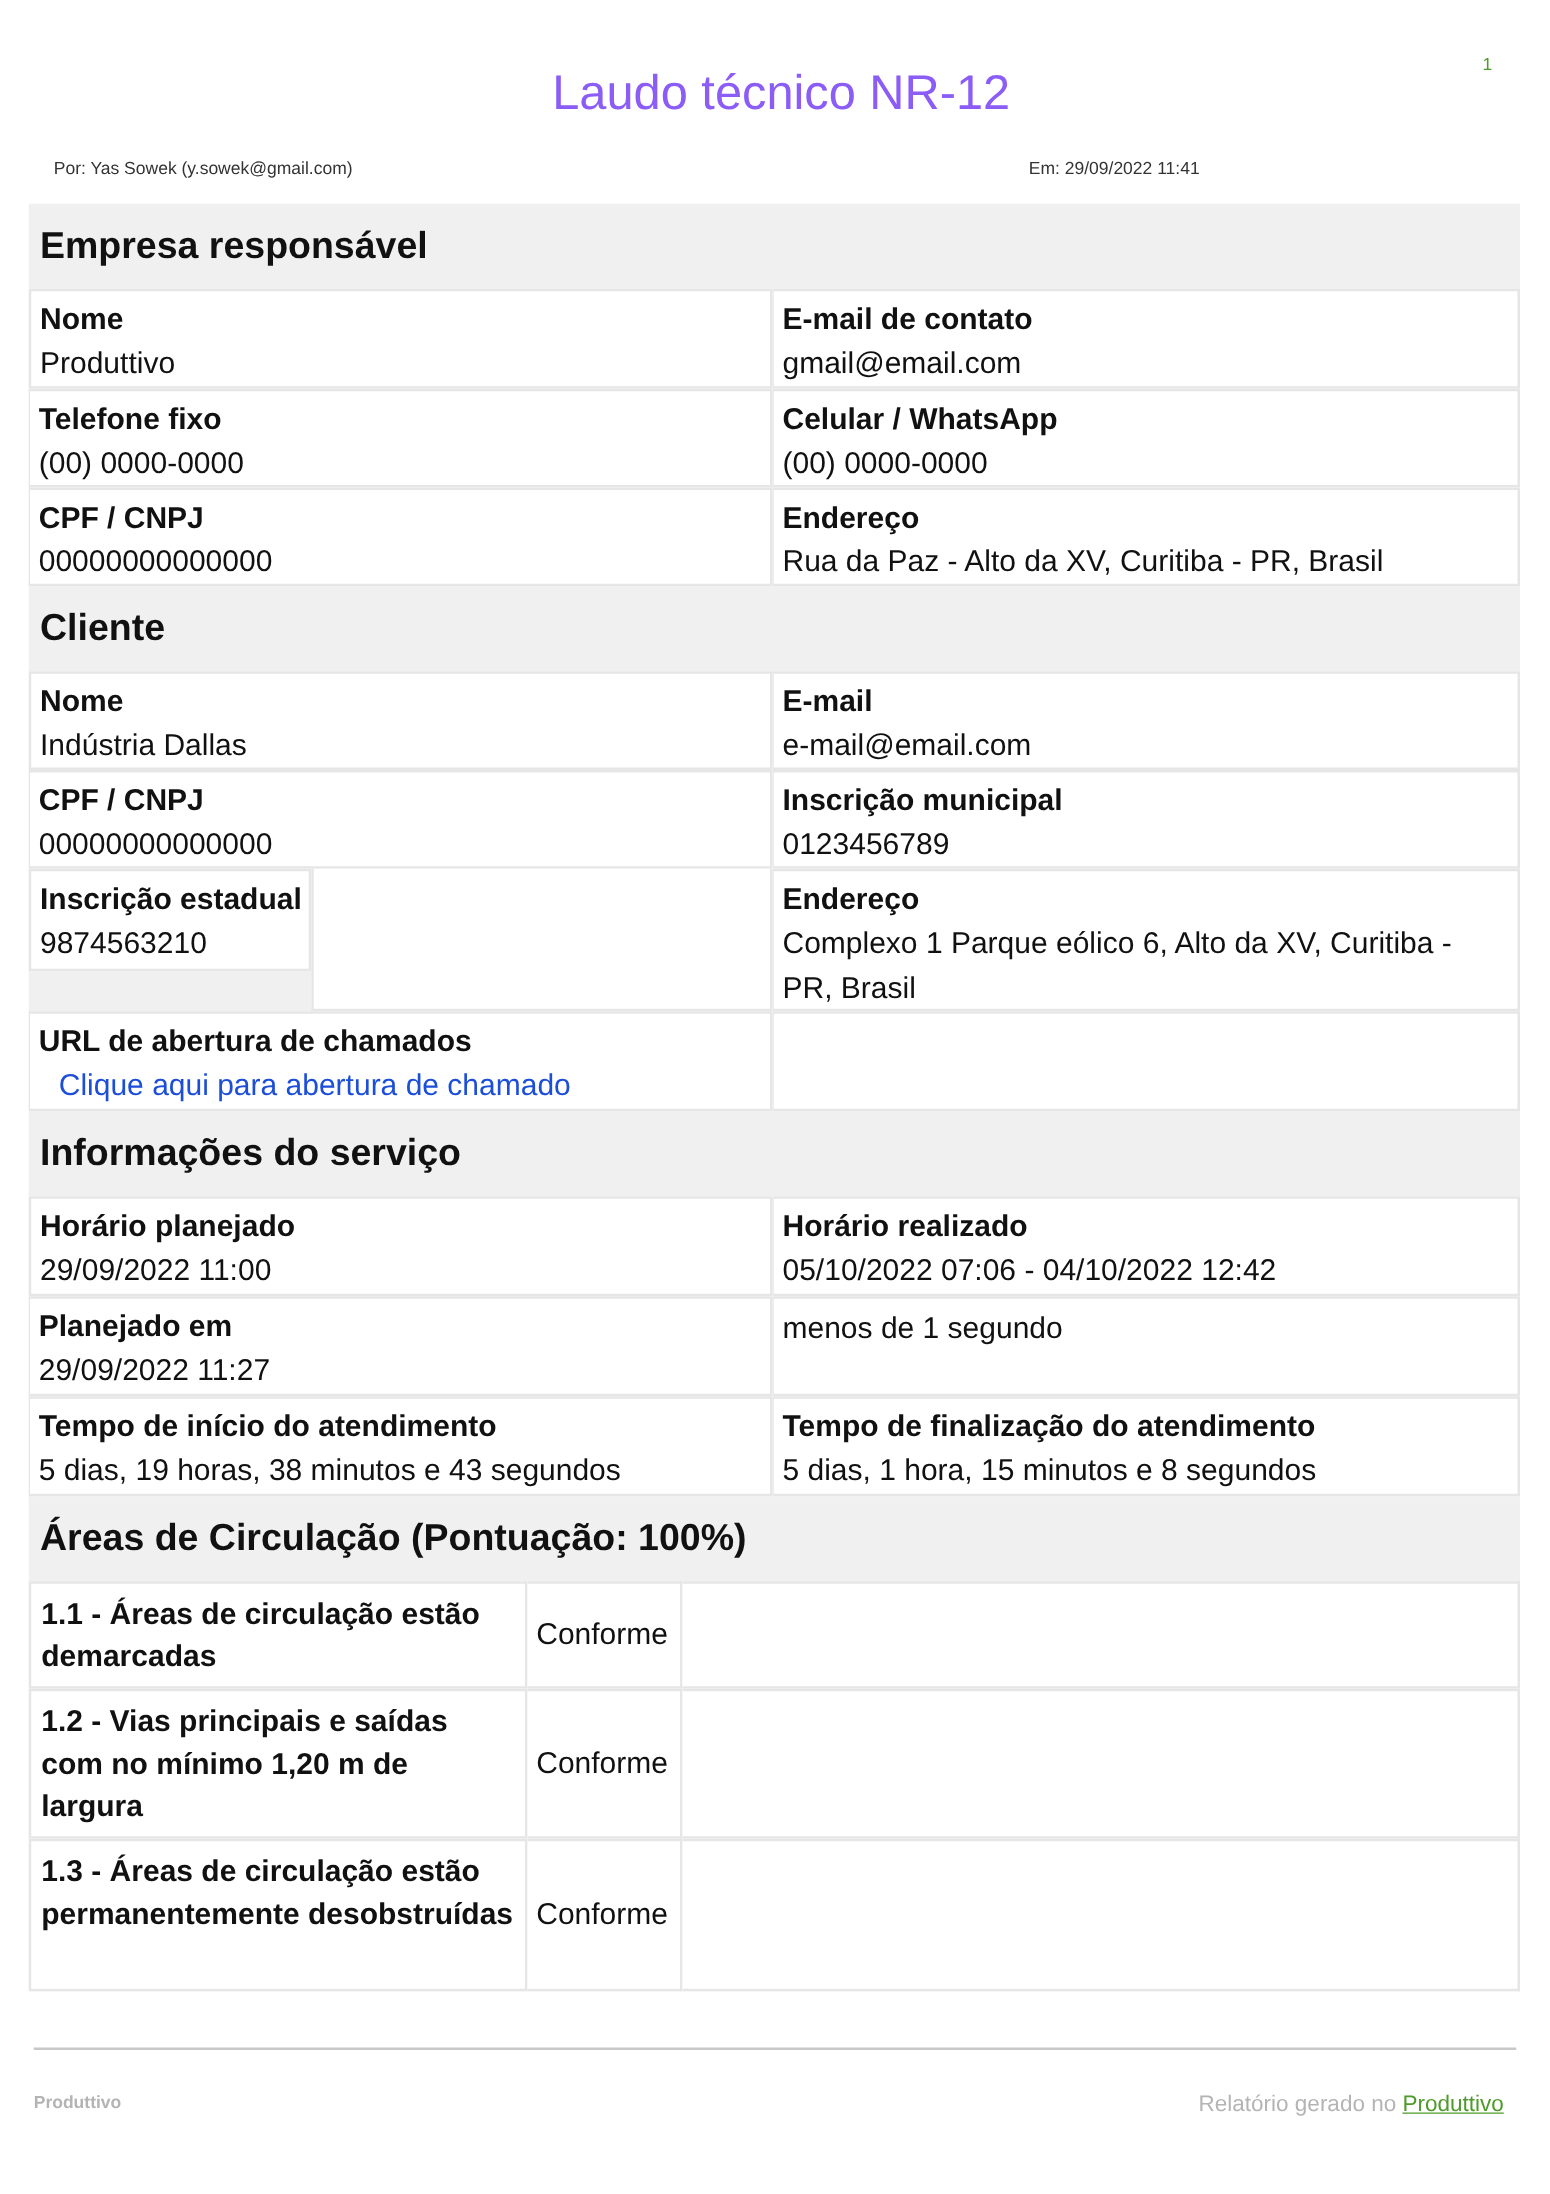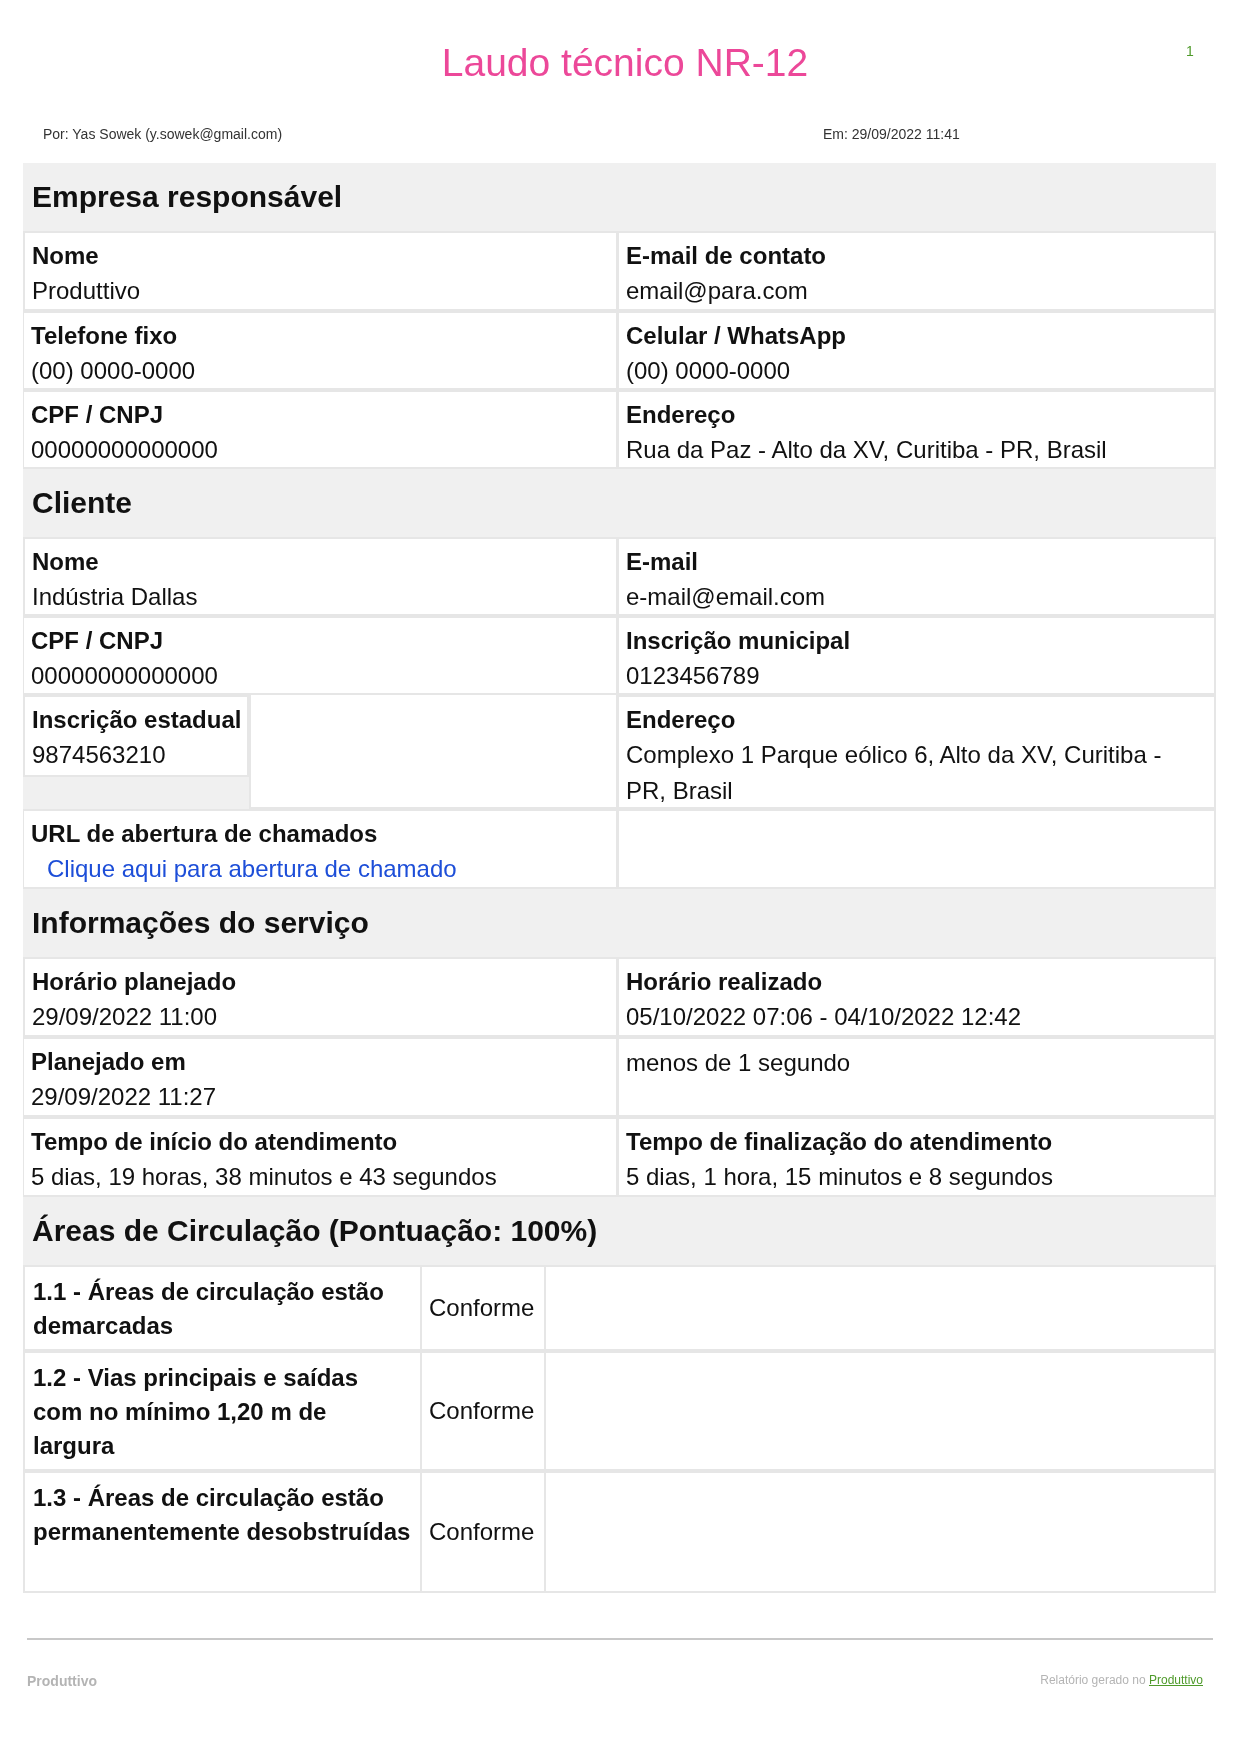--- a/index.html
+++ b/index.html
@@ -1,21 +1,21 @@
 <!DOCTYPE html>
 <html><head>
 <meta charset="utf-8">
 <style>
   * { box-sizing: border-box; margin: 0; padding: 0; }
   html, body { width: 1240px; height: 1755px; background: #ffffff; overflow: hidden; }
   body { position: relative; font-family: "Liberation Sans", sans-serif; color: #000; }
 
   .page-number { position: absolute; left: 1186px; top: 43px; font-size: 14px; color: #4e9a2a; }
-  .doc-title { position: absolute; left: 0; top: 40px; width: 1240px; text-align: center; padding-left: 10px;
-               font-size: 39px; font-weight: normal; color: #ec4899; line-height: 46px; }
+  .doc-title { position: absolute; left: 0; top: 52px; width: 1240px; text-align: center; padding-left: 10px;
+               font-size: 39px; font-weight: normal; color: #8b5cf6; line-height: 46px; }
   .meta { position: absolute; top: 125px; font-size: 14px; color: #333333; line-height: 18px; }
   .meta-by { left: 43px; }
   .meta-at { left: 823px; }
 
   .report { position: absolute; left: 23px; top: 163px; width: 1193px; background: #f0f0f0; }
   .section-title { height: 68px; padding: 16px 0 0 9px; font-size: 30px; font-weight: bold; line-height: 36px; color: #111; }
   .grid { display: grid; grid-template-columns: 595px 598px; }
   .cell { background: #fff; border: 2px solid #e6e6e6; margin: 0 0 0 0; padding: 6px 6px 0 7px; }
   .cell + .cell { border-left-width: 1px; }
   .cell .lbl { font-size: 24px; font-weight: bold; line-height: 34px; color: #111; }
@@ -28,21 +28,21 @@
   .filler { background: #fff; border: 2px solid #e6e6e6; border-top: none; flex: 1 1 auto; }
 
   .checklist { display: grid; grid-template-columns: 399px 124px 670px; }
   .ck { background: #fff; border: 2px solid #e6e6e6; }
   .ck.q { padding: 8px 8px 0 8px; font-size: 24px; font-weight: bold; line-height: 34px; color: #111; }
   .ck.a { display: flex; align-items: center; padding-left: 7px; font-size: 24px; line-height: 30px; color: #111; border-left-width: 0; }
   .ck.n { border-left-width: 0; }
 
   .footer-rule { position: absolute; left: 27px; top: 1638px; width: 1186px; height: 2px; background: #c8c8c8; }
   .footer-left { position: absolute; left: 27px; top: 1673px; font-size: 14px; font-weight: bold; color: #b4b4b4; }
-  .footer-right { position: absolute; right: 37px; top: 1673px; font-size: 12px; color: #b4b4b4; }
+  .footer-right { position: absolute; right: 37px; top: 1673px; font-size: 18px; color: #b4b4b4; }
   .footer-right a { color: #4e9a2a; text-decoration: underline; }
 </style>
 </head>
 <body>
 
 <div class="page-number">1</div>
 <h1 class="doc-title">Laudo técnico NR-12</h1>
 <div class="meta meta-by">Por: Yas Sowek (y.sowek@gmail.com)</div>
 <div class="meta meta-at">Em: 29/09/2022 11:41</div>
 
@@ -50,21 +50,21 @@
 
   <section>
     <div class="section-title">Empresa responsável</div>
     <div class="grid">
       <div class="cell h80">
         <div class="lbl">Nome</div>
         <div class="val">Produttivo</div>
       </div>
       <div class="cell h80">
         <div class="lbl">E-mail de contato</div>
-        <div class="val">email@para.com</div>
+        <div class="val">gmail@email.com</div>
       </div>
       <div class="cell h79">
         <div class="lbl">Telefone fixo</div>
         <div class="val">(00) 0000-0000</div>
       </div>
       <div class="cell h79">
         <div class="lbl">Celular / WhatsApp</div>
         <div class="val">(00) 0000-0000</div>
       </div>
       <div class="cell h79">

